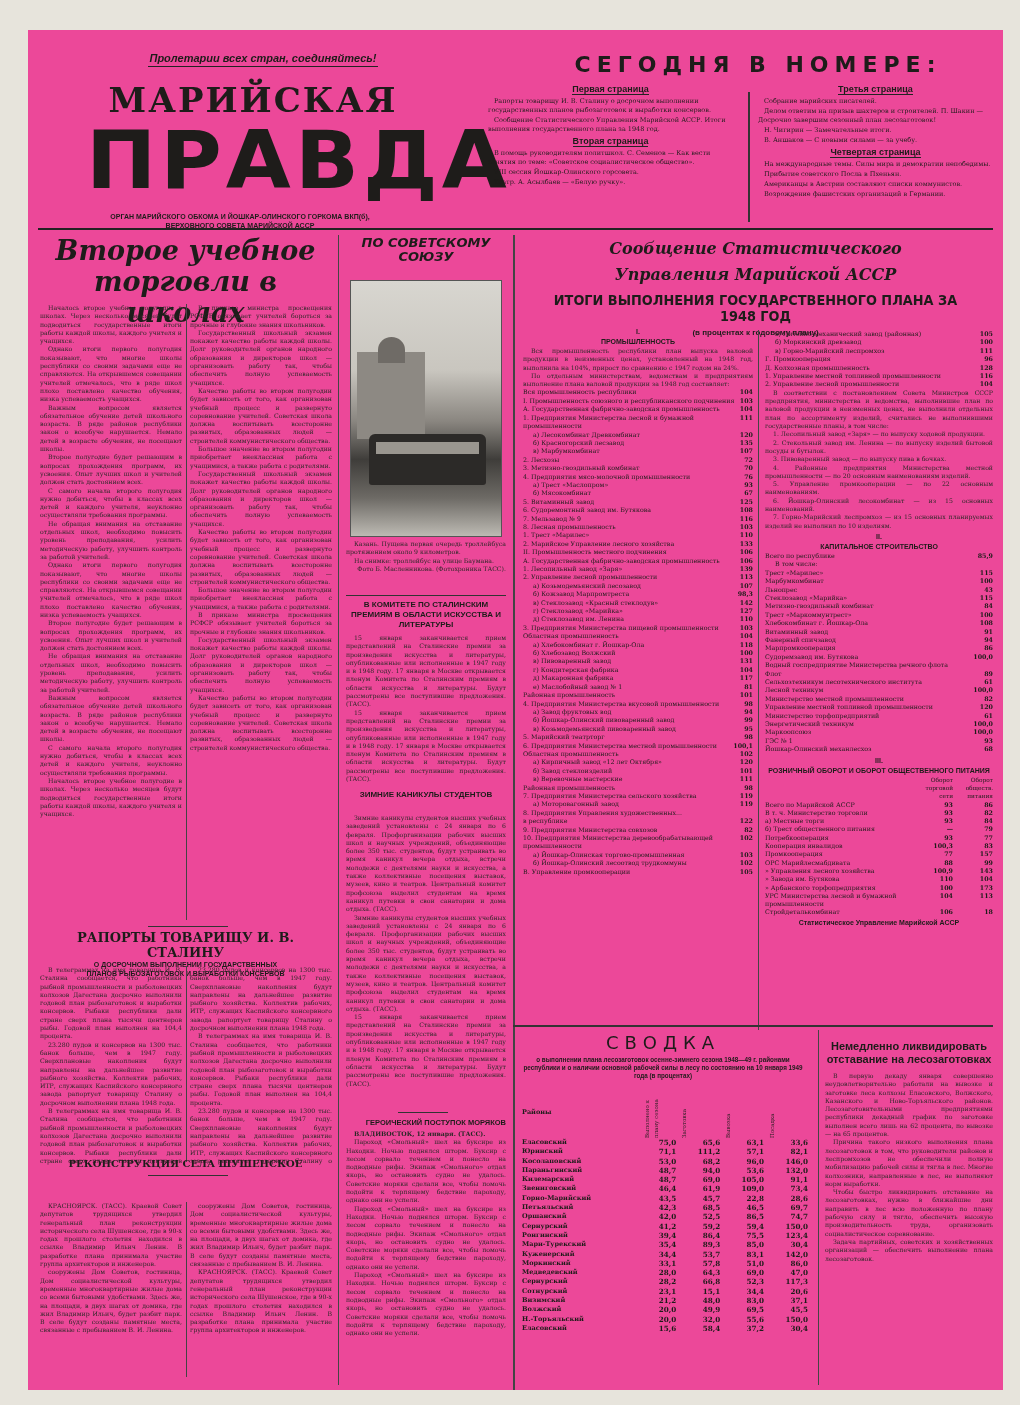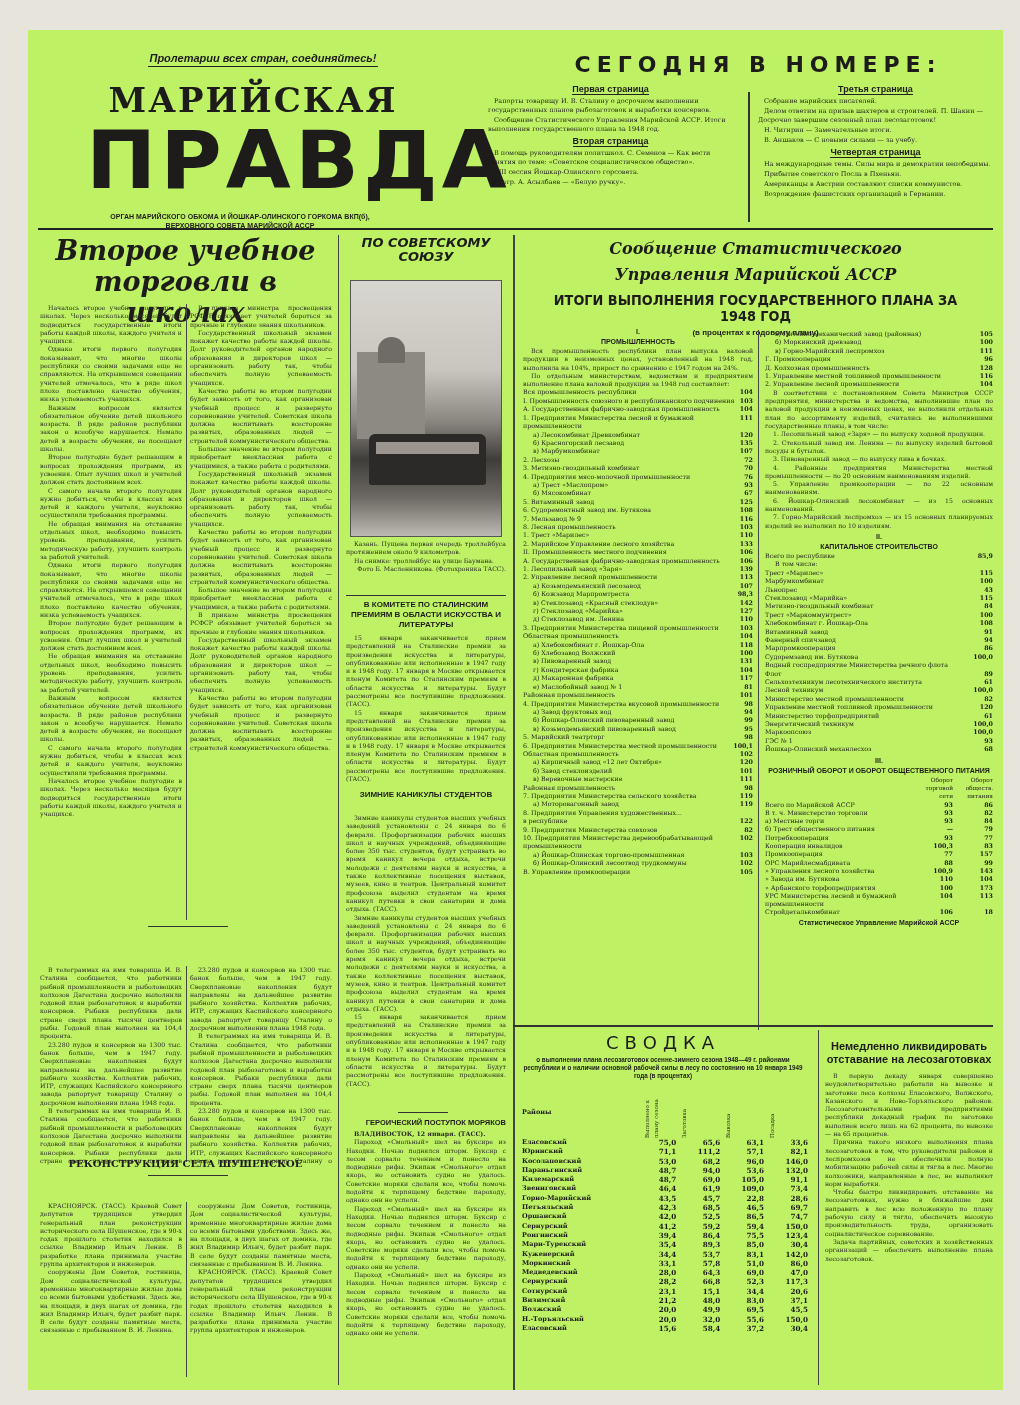--- a/index.html
+++ b/index.html
@@ -1,17 +1,17 @@
 <!DOCTYPE html>
 <html><head>
 <meta charset="utf-8">
 <style>
   html,body{margin:0;padding:0;}
   body{width:1020px;height:1405px;background:#e7e4dc;font-family:"DejaVu Serif",serif;color:#1e1c1a;position:relative;overflow:hidden;}
-  .page{position:absolute;left:28px;top:30px;width:975px;height:1360px;background:#bef264;}
+  .page{position:absolute;left:28px;top:30px;width:975px;height:1360px;background:#ec4899;}
   .abs{position:absolute;}
   .slogan{left:120px;top:22px;width:230px;font-style:italic;font-weight:bold;font-size:11px;text-align:center;border-bottom:1.5px solid #222;padding-bottom:2px;font-family:"Liberation Sans",sans-serif;}
   .mast1{left:60px;top:50px;width:330px;text-align:center;font-family:"DejaVu Serif",serif;font-weight:bold;font-size:34px;letter-spacing:2px;}
   .mast2{left:58px;top:88px;width:336px;text-align:center;font-family:"DejaVu Sans",sans-serif;font-weight:900;font-size:84px;letter-spacing:4px;line-height:84px;transform:scaleY(0.95);}
   .organ{left:42px;top:182px;width:340px;text-align:center;font-family:"Liberation Sans",sans-serif;font-weight:bold;font-size:7px;line-height:9px;}
   .datebox{left:345px;top:50px;width:90px;height:132px;border:1.5px solid #222;text-align:center;font-size:10px;}
   .datebox div{margin:3px 0;}
   .db-day{font-weight:bold;font-size:12px;margin-top:8px !important;}
   .db-num{font-style:italic;font-weight:bold;font-size:14px;}
   .db-small{font-size:7px;}
@@ -113,20 +113,27 @@
     <p>Государственный школьный экзамен покажет качество работы каждой школы. Долг руководителей органов народного образования и директоров школ — организовать работу так, чтобы обеспечить полную успеваемость учащихся.</p>
     <p>Качество работы во втором полугодии будет зависеть от того, как организован учебный процесс и развернуто соревнование учителей. Советская школа должна воспитывать всесторонне развитых, образованных людей — строителей коммунистического общества.</p>
     <p>Большое значение во втором полугодии приобретает внеклассная работа с учащимися, а также работа с родителями.</p>
     <p>В приказе министра просвещения РСФСР обязывает учителей бороться за прочные и глубокие знания школьников.</p>
     <p>Государственный школьный экзамен покажет качество работы каждой школы. Долг руководителей органов народного образования и директоров школ — организовать работу так, чтобы обеспечить полную успеваемость учащихся.</p>
     <p>Качество работы во втором полугодии будет зависеть от того, как организован учебный процесс и развернуто соревнование учителей. Советская школа должна воспитывать всесторонне развитых, образованных людей — строителей коммунистического общества.</p>
   </div>
 
   <div class="abs" style="left:120px;top:896px;width:80px;height:1px;background:#333;"></div>
 
+  <div class="abs" style="left:10px;top:900px;width:295px;text-align:center;">
+    <div style="font-weight:bold;font-size:13px;">РАПОРТЫ ТОВАРИЩУ И. В. СТАЛИНУ</div>
+    <div style="font-family:'Liberation Sans',sans-serif;font-weight:bold;font-size:7px;line-height:9px;">
+      <div>О ДОСРОЧНОМ ВЫПОЛНЕНИИ ГОСУДАРСТВЕННЫХ</div>
+      <div>ПЛАНОВ РЫБОЗАГОТОВОК И ВЫРАБОТКИ КОНСЕРВОВ</div>
+    </div>
+  </div>
   <div class="abs body-text" style="left:12px;top:936px;width:142px;height:200px;overflow:hidden;">
     <p>В телеграммах на имя товарища И. В. Сталина сообщается, что работники рыбной промышленности и рыболовецких колхозов Дагестана досрочно выполнили годовой план рыбозаготовок и выработки консервов. Рыбаки республики дали стране сверх плана тысячи центнеров рыбы. Годовой план выполнен на 104,4 процента.</p>
       <p>23.280 пудов и консервов на 1300 тыс. банок больше, чем в 1947 году. Сверхплановые накопления будут направлены на дальнейшее развитие рыбного хозяйства. Коллектив рабочих, ИТР, служащих Каспийского консервного завода рапортует товарищу Сталину о досрочном выполнении плана 1948 года.</p>
       <p>В телеграммах на имя товарища И. В. Сталина сообщается, что работники рыбной промышленности и рыболовецких колхозов Дагестана досрочно выполнили годовой план рыбозаготовок и выработки консервов. Рыбаки республики дали стране сверх плана тысячи центнеров рыбы. Годовой план выполнен на 104,4 процента.</p>
   </div>
   <div class="col-rule" style="left:158px;top:936px;height:196px;"></div>
   <div class="abs body-text" style="left:162px;top:936px;width:142px;height:200px;overflow:hidden;">
     <p>23.280 пудов и консервов на 1300 тыс. банок больше, чем в 1947 году. Сверхплановые накопления будут направлены на дальнейшее развитие рыбного хозяйства. Коллектив рабочих, ИТР, служащих Каспийского консервного завода рапортует товарищу Сталину о досрочном выполнении плана 1948 года.</p>
       <p>В телеграммах на имя товарища И. В. Сталина сообщается, что работники рыбной промышленности и рыболовецких колхозов Дагестана досрочно выполнили годовой план рыбозаготовок и выработки консервов. Рыбаки республики дали стране сверх плана тысячи центнеров рыбы. Годовой план выполнен на 104,4 процента.</p>
       <p>23.280 пудов и консервов на 1300 тыс. банок больше, чем в 1947 году. Сверхплановые накопления будут направлены на дальнейшее развитие рыбного хозяйства. Коллектив рабочих, ИТР, служащих Каспийского консервного завода рапортует товарищу Сталину о досрочном выполнении плана 1948 года.</p>

